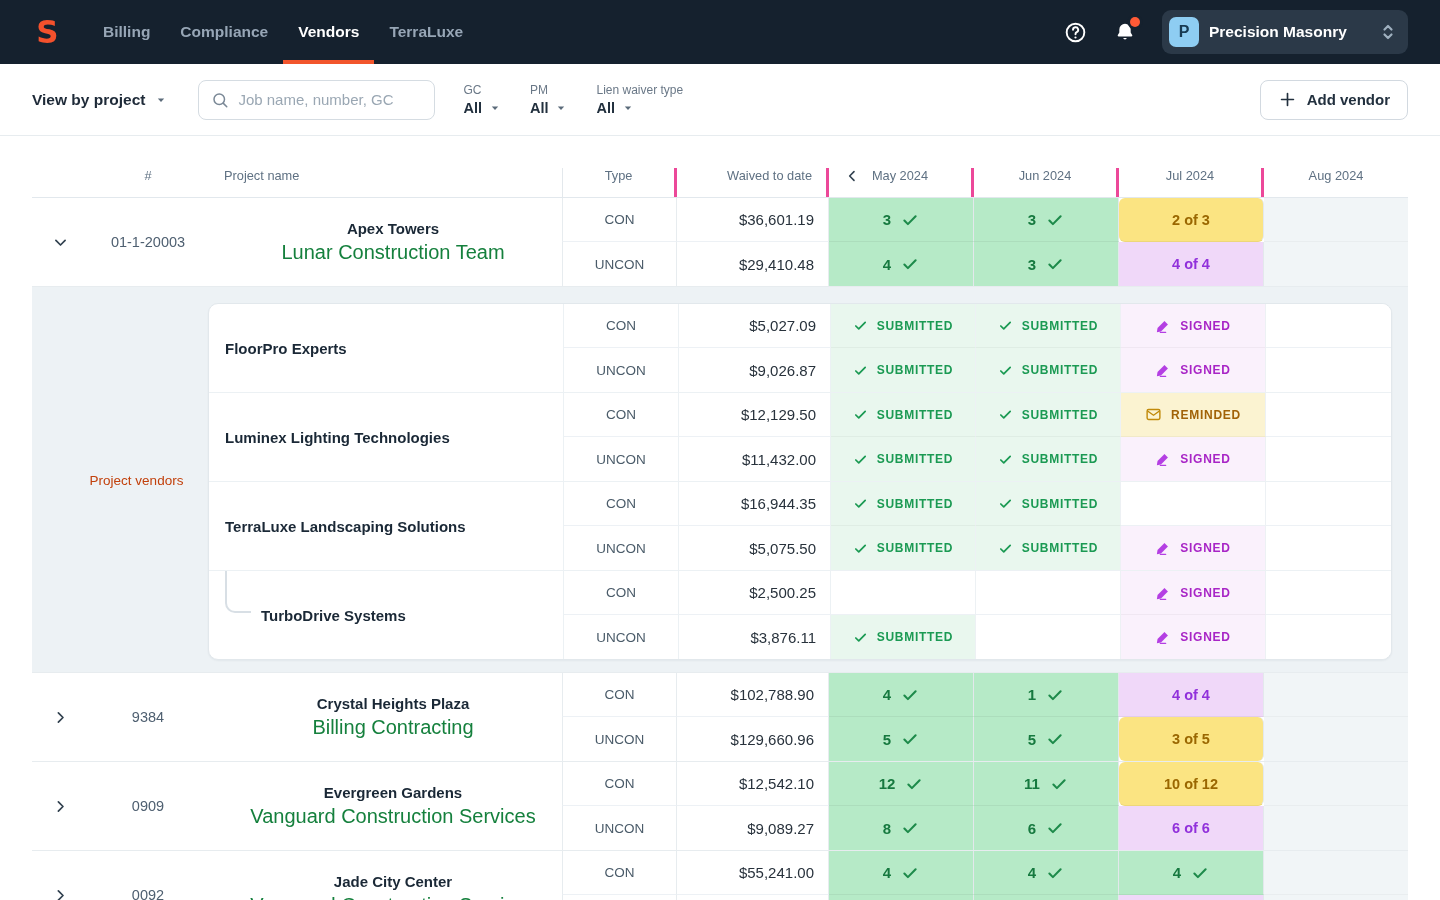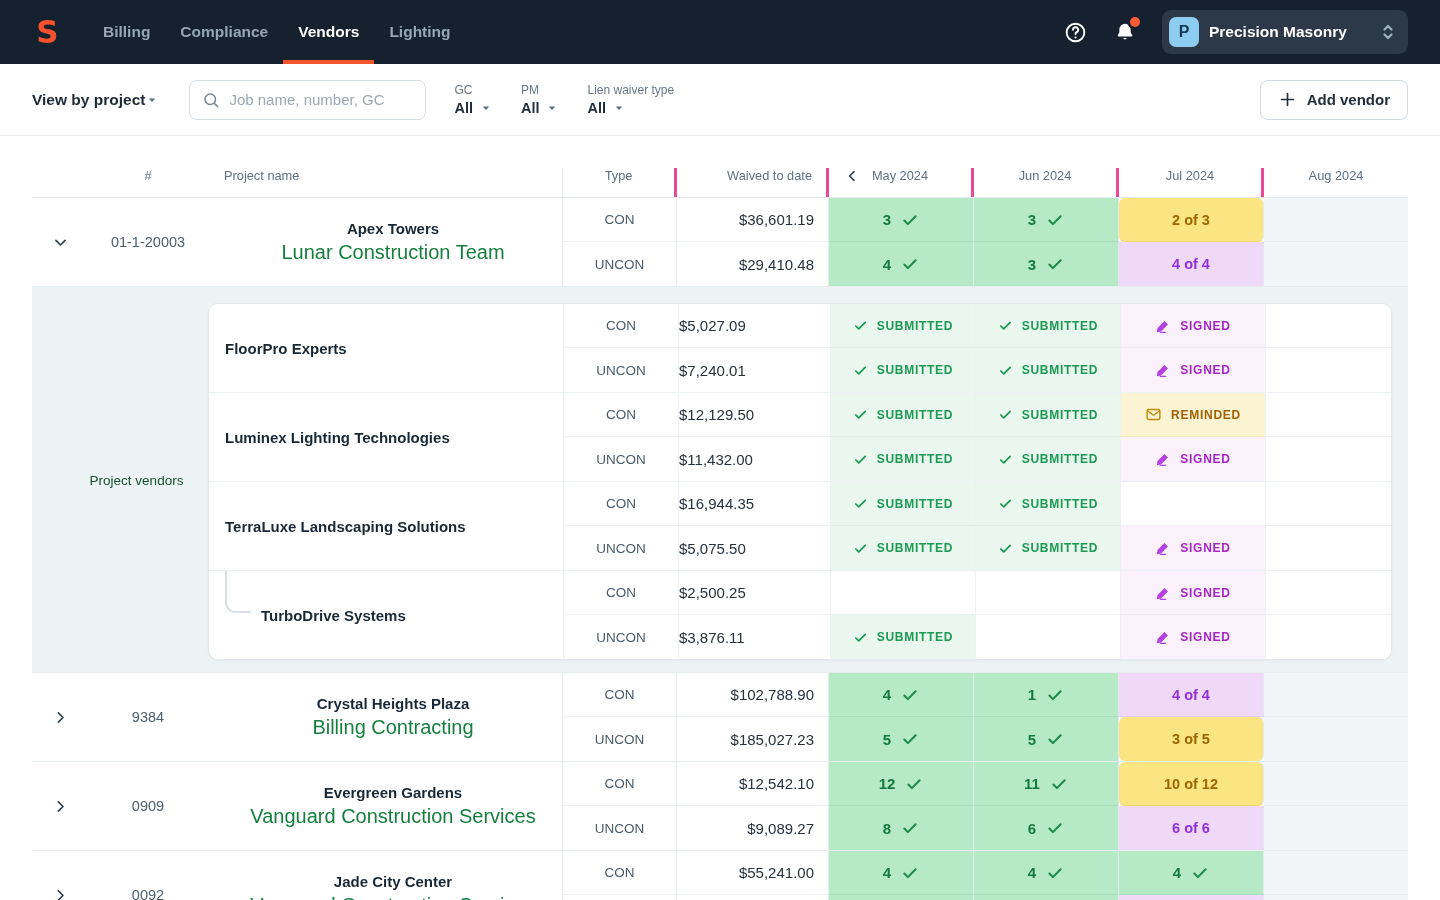--- a/index.html
+++ b/index.html
@@ -17,21 +17,21 @@
   .nav-right { margin-left:auto; display:flex; align-items:center; gap:24px; }
   .icon-btn { width:26px; height:26px; display:flex; align-items:center; justify-content:center; cursor:pointer; position:relative; color:#fff; }
   .bell-dot { position:absolute; top:-2px; right:-2px; width:10px; height:10px; border-radius:50%; background:#FF5A36; box-shadow:0 0 0 2.5px #15212E; }
   .account { display:flex; align-items:center; gap:10px; background:#2B3948; border-radius:9px; height:44px; padding:0 12px 0 7px; min-width:246px; cursor:pointer; }
   .avatar { width:30px; height:30px; border-radius:7px; background:#8ECDF2; color:#173A52; font-size:16px; font-weight:800; display:flex; align-items:center; justify-content:center; }
   .acct-name { color:#fff; font-size:15.5px; font-weight:700; }
   .updown { margin-left:auto; color:#9FB0BF; display:flex; }
 
   
   .filterbar { height:72px; display:flex; align-items:center; padding:0 32px; background:#fff; border-bottom:1px solid #E7ECEF; }
-  .viewby { display:flex; align-items:center; font-size:15.5px; font-weight:700; color:#1E2A38; cursor:pointer; margin-right:30px; }
+  .viewby { display:flex; align-items:center; gap:9px; font-size:15.5px; font-weight:700; color:#1E2A38; cursor:pointer; margin-right:30px; }
   .viewby .caret { color:#5B6B7A; display:flex; }
   .searchbox { display:flex; align-items:center; gap:9px; width:237px; height:40px; border:1px solid #D5DCE2; border-radius:8px; padding:0 12px; background:#fff; }
   .searchbox svg { color:#7A8896; flex:none; }
   .searchbox input { border:none; outline:none; width:100%; font-size:15px; color:#22303E; font-family:"Liberation Sans", sans-serif; }
   .searchbox input::placeholder { color:#9AA7B3; }
   .fsel { margin-left:28px; display:flex; flex-direction:column; gap:3px; cursor:pointer; }
   .fsel .flabel { font-size:12px; color:#6A7887; }
   .fsel .fval { display:flex; align-items:center; gap:6px; font-size:14.5px; font-weight:700; color:#22303E; }
   .fsel .caret { color:#5B6B7A; display:flex; }
   .spacer { flex:1; }
@@ -68,29 +68,29 @@
   .mc.green { background:#B6EAC7; color:#16793F; gap:10px; font-size:15px; }
   .mc.green svg { color:#1D8A4A; }
   .mc.yellow { background:#FBE482; color:#9A6700; font-size:14.5px;border-radius:6px; }
   .mc.purple { background:#F0D8F9; color:#9130DB; font-size:14.5px; }
   .mc.aug { background:#F1F5F7; border-right:none; }
   .r1.mc { border-bottom:1px solid rgba(0,0,0,0.055); }
   .r1.mc.aug { border-bottom:1px solid rgba(0,0,0,0.03); }
 
   
   .vendors-wrap { position:relative; background:#EDF2F5; padding:16px 16px 12px 0; border-bottom:1px solid #E7ECEF; }
-  .pv-label { position:absolute; left:0; top:50%; transform:translateY(-50%); width:209px; text-align:center; font-size:13.5px; color:#14532d; }
+  .pv-label { position:absolute; left:0; top:50%; transform:translateY(-50%); width:209px; text-align:center; font-size:13.5px; color:#c2410c; }
   .vcard { margin-left:176px; background:#fff; border:1px solid #E2E8EC; border-radius:10px; overflow:hidden; box-shadow:0 1px 2px rgba(16,35,55,.05); }
   .vgroup { display:grid; grid-template-columns:355px 115px 152px 145px 145px 145px 1fr; grid-auto-rows:44px; }
   .vgroup + .vgroup { border-top:1px solid #ECF1F4; }
   .v-name { position:relative; padding-left:16px; border-right:1px solid #ECF1F4; font-size:15px; font-weight:700; color:#1A2836; }
   .v-name.child { padding-left:52px; }
   .connector { position:absolute; left:16px; top:0; width:26px; height:42px; border-left:2px solid #D8DFE5; border-bottom:2px solid #D8DFE5; border-bottom-left-radius:10px; }
   .v-type { justify-content:center; font-size:13.5px; color:#4A5B69; border-right:1px solid #ECF1F4; }
-  .v-waived { justify-content:flex-start; padding-right:14px; font-size:15px; color:#28323C; border-right:1px solid #ECF1F4; }
+  .v-waived { justify-content:flex-end; padding-right:14px; font-size:15px; color:#28323C; border-right:1px solid #ECF1F4; }
   .r1.v-type, .r1.v-waived { border-bottom:1px solid #EDF1F5; }
   .sc { justify-content:center; gap:9px; border-right:1px solid #EDF1F4; font-size:12px; font-weight:700; letter-spacing:.06em; }
   .sc.blank { background:#fff; }
   .sc.last { border-right:none; }
   .sc.submitted { background:#E9F7EE; color:#1B9A53; }
   .sc.signed { background:#FAF1FC; color:#A825C6; }
   .sc.signed svg { color:#B43FE3; }
   .sc.reminded { background:#FBF3D1; color:#A16207; }
   .sc.reminded svg { color:#C18A0A; }
   .r1.sc { border-bottom:1px solid rgba(0,0,0,0.04); }
@@ -100,21 +100,21 @@
 <body>
 
 <header class="navbar">
   <div class="logo">
     <span>S</span>
   </div>
   <nav class="nav-items" id="nav-items">
       <a class="nav-item">Billing</a>
       <a class="nav-item">Compliance</a>
       <a class="nav-item active">Vendors</a>
-      <a class="nav-item">Lighting</a>
+      <a class="nav-item">TerraLuxe</a>
     </nav>
   <div class="nav-right">
     <div class="icon-btn">
       <span style="display:flex">
         <svg width="23" height="23" viewBox="0 0 24 24" fill="none" stroke="currentColor" stroke-width="2">
             <circle cx="12" cy="12" r="9.2"></circle>
             <path d="M9.4 9.2a2.7 2.7 0 1 1 3.9 2.4c-.8.4-1.3 1-1.3 1.9v.4" stroke-linecap="round"></path>
             <circle cx="12" cy="17.2" r="1.15" fill="currentColor" stroke="none"></circle>
           </svg>
       </span>
@@ -313,21 +313,21 @@
                 <path d="M14.2 4.6l5.2 5.2L9 20.2l-6.2 1 1-6.2z" fill="currentColor"></path>
                 <path d="M8 21.5h8" stroke="currentColor" stroke-width="2" stroke-linecap="round"></path>
               </svg>
               <span>SIGNED</span>
             </div>
             <div class="cell sc blank r1 last"></div>
             <div class="cell v-type">
               <span>UNCON</span>
             </div>
             <div class="cell v-waived">
-              <span>$7,240.01</span>
+              <span>$9,026.87</span>
             </div>
             <div class="cell sc submitted">
               <svg width="15" height="15" viewBox="0 0 24 24" fill="none" stroke="currentColor" stroke-width="2.8" stroke-linecap="round" stroke-linejoin="round">
                 <path d="M4.5 12.8l4.7 4.7L19.5 7"></path>
               </svg>
               <span>SUBMITTED</span>
             </div>
             <div class="cell sc submitted">
               <svg width="15" height="15" viewBox="0 0 24 24" fill="none" stroke="currentColor" stroke-width="2.8" stroke-linecap="round" stroke-linejoin="round">
                 <path d="M4.5 12.8l4.7 4.7L19.5 7"></path>
@@ -528,21 +528,21 @@
           </svg>
         </div>
         <div class="cell mc purple r1">
           <span>4 of 4</span>
         </div>
         <div class="cell mc aug r1"></div>
         <div class="cell c-type">
           <span>UNCON</span>
         </div>
         <div class="cell c-waived">
-          <span>$185,027.23</span>
+          <span>$129,660.96</span>
         </div>
         <div class="cell mc green">
           <span class="n">5</span>
           <svg width="18" height="18" viewBox="0 0 24 24" fill="none" stroke="currentColor" stroke-width="2.8" stroke-linecap="round" stroke-linejoin="round">
             <path d="M4.5 12.8l4.7 4.7L19.5 7"></path>
           </svg>
         </div>
         <div class="cell mc green">
           <span class="n">5</span>
           <svg width="18" height="18" viewBox="0 0 24 24" fill="none" stroke="currentColor" stroke-width="2.8" stroke-linecap="round" stroke-linejoin="round">

